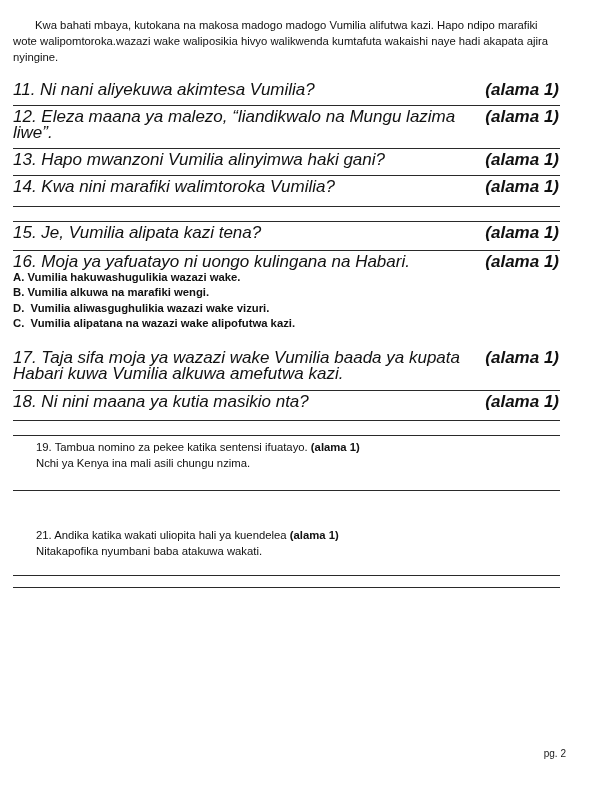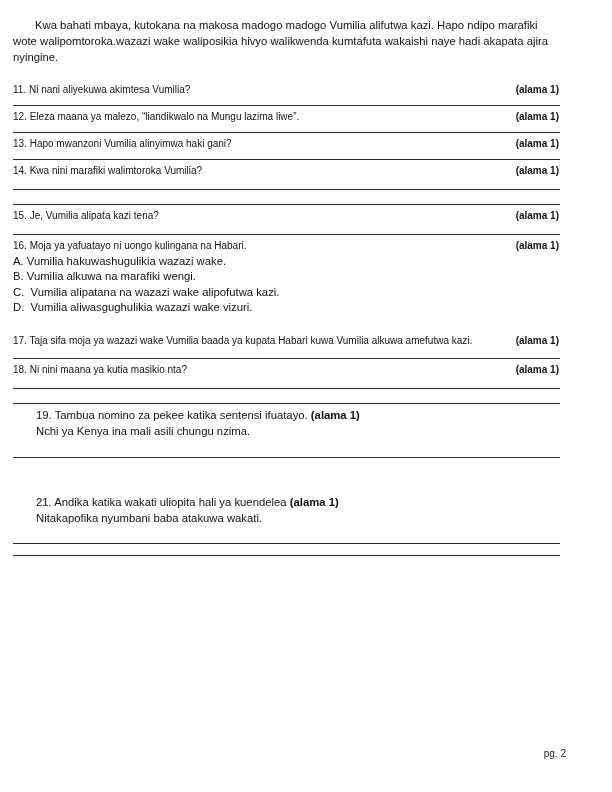--- a/index.html
+++ b/index.html
@@ -32,23 +32,24 @@
     text-indent: 22px;
     color: #111;
   }
   .q-block {
     margin: 0;
   }
   .qrow {
     display: flex;
     align-items: baseline;
     justify-content: space-between;
-    font-size: 10px;
+    font-size: 17px;
     line-height: 16.2px;
     gap: 8px;
+    font-style: italic;
   }
   .qtext {
     flex: 1 1 auto;
   }
   .marks {
     flex: 0 0 auto;
     font-weight: bold;
     white-space: nowrap;
     padding-right: 1px;
   }
@@ -61,20 +62,21 @@
     border-top: 1.1px solid #2a2a2a;
     margin: 0;
     width: 547px;
   }
   .opts {
     font-size: 11.3px;
     line-height: 15.4px;
   }
   .opt {
     white-space: pre;
+    font-weight: bold;
   }
   .subtext {
     font-size: 11.3px;
     line-height: 16.2px;
     margin-left: 23px;
   }
   .footer {
     position: absolute;
     right: 46px;
     bottom: 33px;
@@ -158,22 +160,22 @@
   <div class="sp3"></div>
 
   <div class="q-block">
     <div class="qrow">
       <span class="qtext">16. Moja ya yafuatayo ni uongo kulingana na Habari.</span>
       <span class="marks">(alama 1)</span>
     </div>
     <div class="opts">
       <div class="opt">A. Vumilia hakuwashugulikia wazazi wake.</div>
       <div class="opt">B. Vumilia alkuwa na marafiki wengi.</div>
+      <div class="opt">D.  Vumilia aliwasgughulikia wazazi wake vizuri.</div>
       <div class="opt">C.  Vumilia alipatana na wazazi wake alipofutwa kazi.</div>
-      <div class="opt">D.  Vumilia aliwasgughulikia wazazi wake vizuri.</div>
     </div>
   </div>
 
   <div class="sp18"></div>
 
   <div class="q-block">
     <div class="qrow">
       <span class="qtext">17. Taja sifa moja ya wazazi wake Vumilia baada ya kupata Habari kuwa Vumilia alkuwa amefutwa kazi.</span>
       <span class="marks">(alama 1)</span>
     </div>

